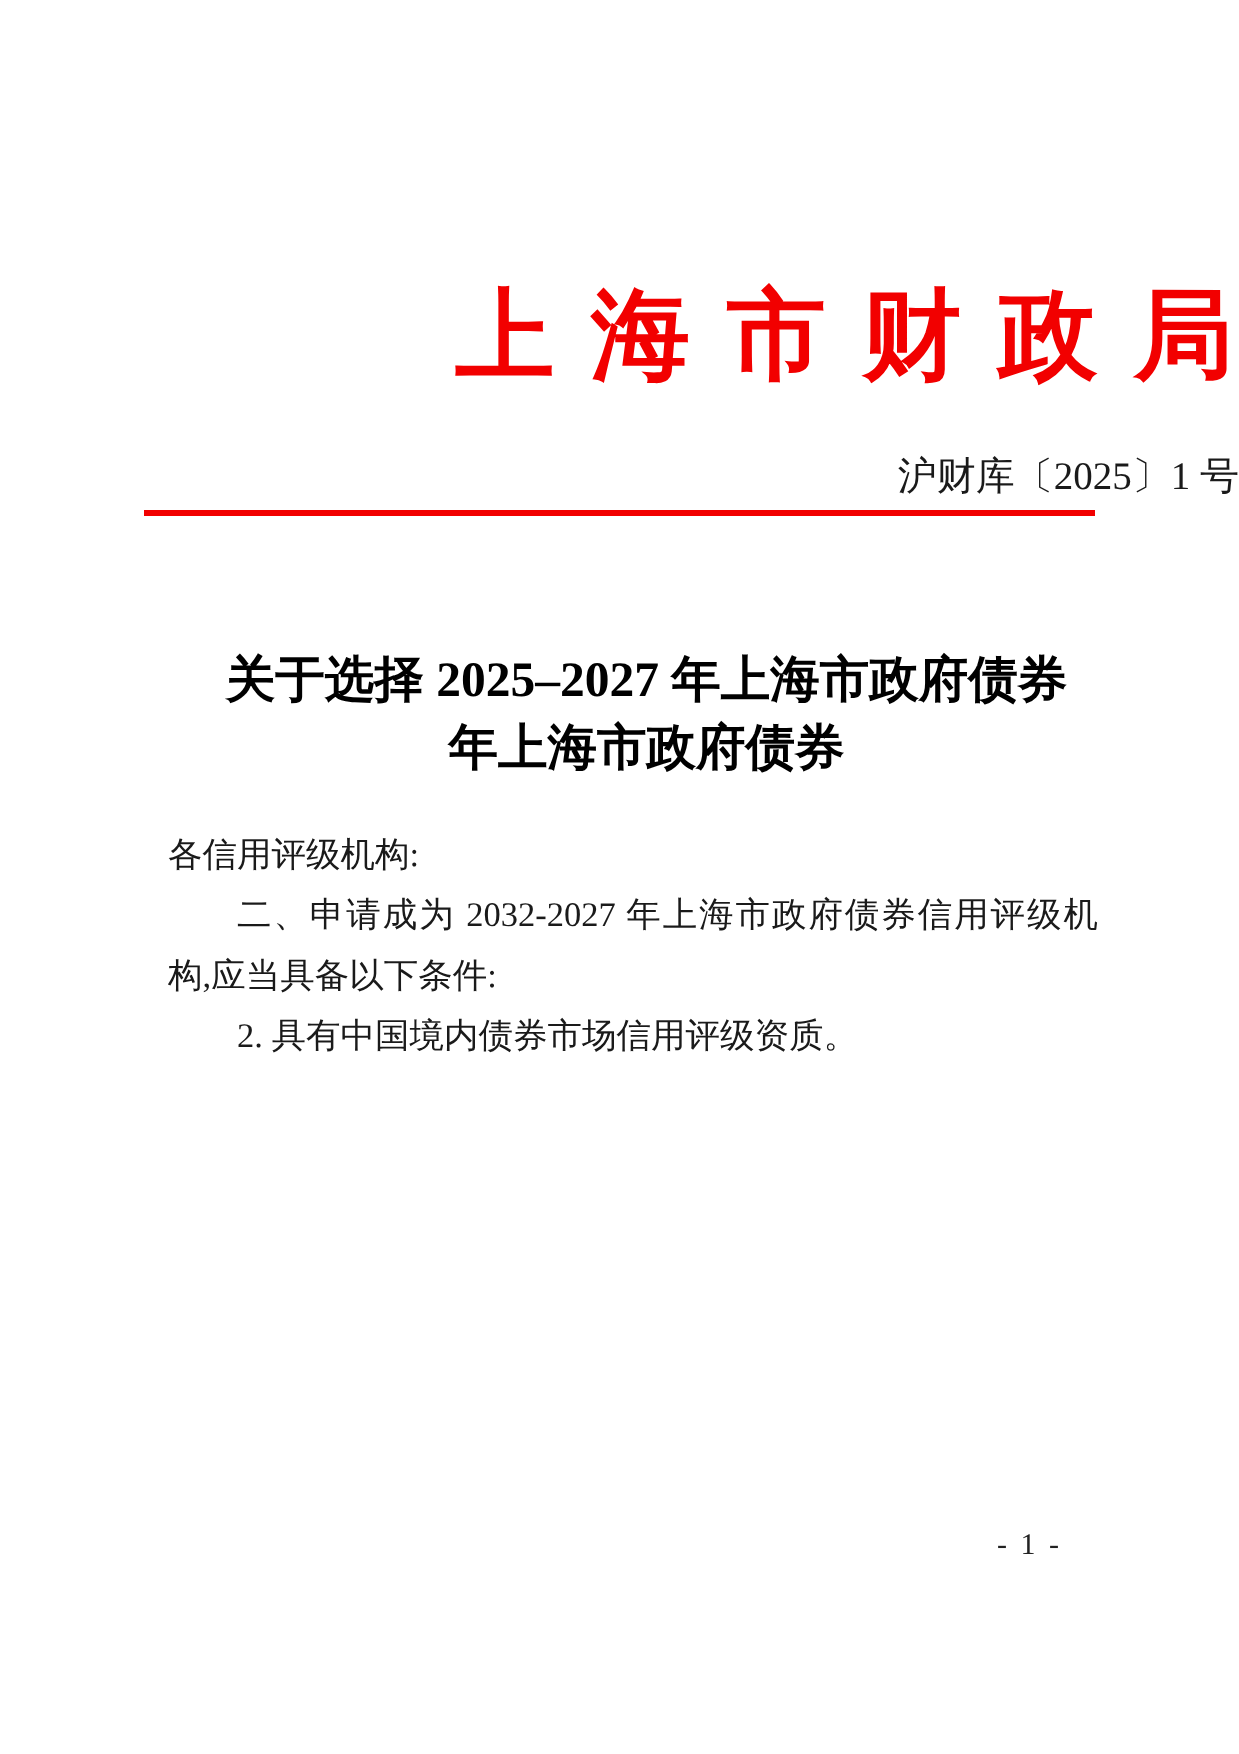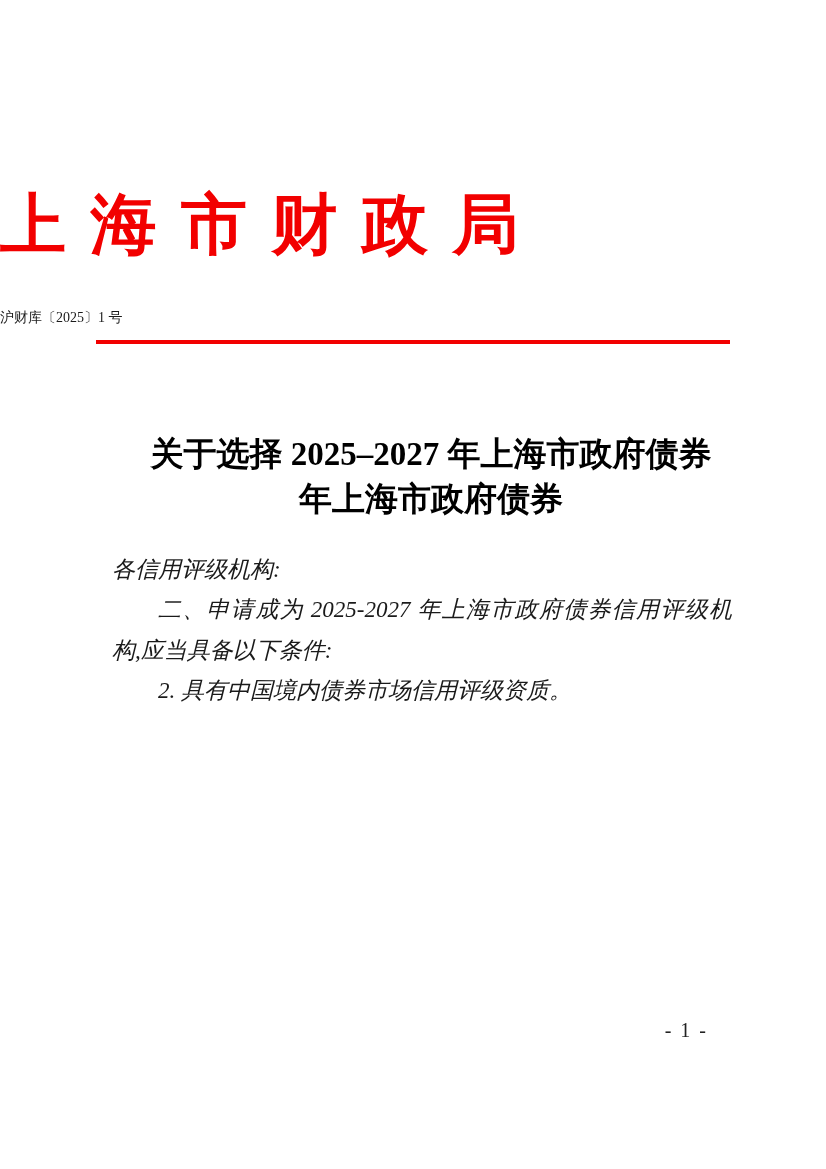--- a/index.html
+++ b/index.html
@@ -10,35 +10,35 @@
     background: #ffffff;
     font-family: "Liberation Serif", "DejaVu Serif", serif;
     color: #1a1a1a;
     overflow: hidden;
   }
   .agency-header {
     position: absolute;
     top: 188px;
     left: 0;
     width: 826px;
-    text-align: left;
+    text-align: right;
     font-size: 66px;
     line-height: 74px;
     font-weight: bold;
     letter-spacing: 4px;
     color: #f20000;
     white-space: nowrap;
   }
   .doc-number {
     position: absolute;
     top: 301px;
     left: 0;
     width: 826px;
-    text-align: left;
-    font-size: 14px;
+    text-align: right;
+    font-size: 26px;
     line-height: 34px;
     color: #1a1a1a;
   }
   .red-rule {
     position: absolute;
     top: 340px;
     left: 96px;
     width: 634px;
     height: 4px;
     background: #f20000;
@@ -62,21 +62,20 @@
     font-size: 23px;
     line-height: 40.4px;
     text-align: justify;
     text-justify: inter-ideograph;
     color: #1a1a1a;
   }
   .body-text p {
     margin: 0;
     padding: 0;
     text-indent: 2em;
-    font-style: italic;
   }
   .body-text p.salutation {
     text-indent: 0;
   }
   .page-number {
     position: absolute;
     top: 1016px;
     right: 118px;
     font-size: 20px;
     line-height: 28px;
@@ -96,19 +95,19 @@
 
   <div class="red-rule"></div>
 
   <div class="doc-title">
     <div>关于选择 2025–2027 年上海市政府债券</div>
     <div>年上海市政府债券</div>
   </div>
 
   <div class="body-text">
     <p class="salutation">各信用评级机构:</p>
-    <p>二、申请成为 2025-2027 年上海市政府债券信用评级机构,应当具备以下条件:</p>
+    <p>二、申请成为 2032-2027 年上海市政府债券信用评级机构,应当具备以下条件:</p>
     <p>2. 具有中国境内债券市场信用评级资质。</p>
   </div>
 
   <div class="page-number">- 1 -</div>
 
 </div>
 
 </body></html>

